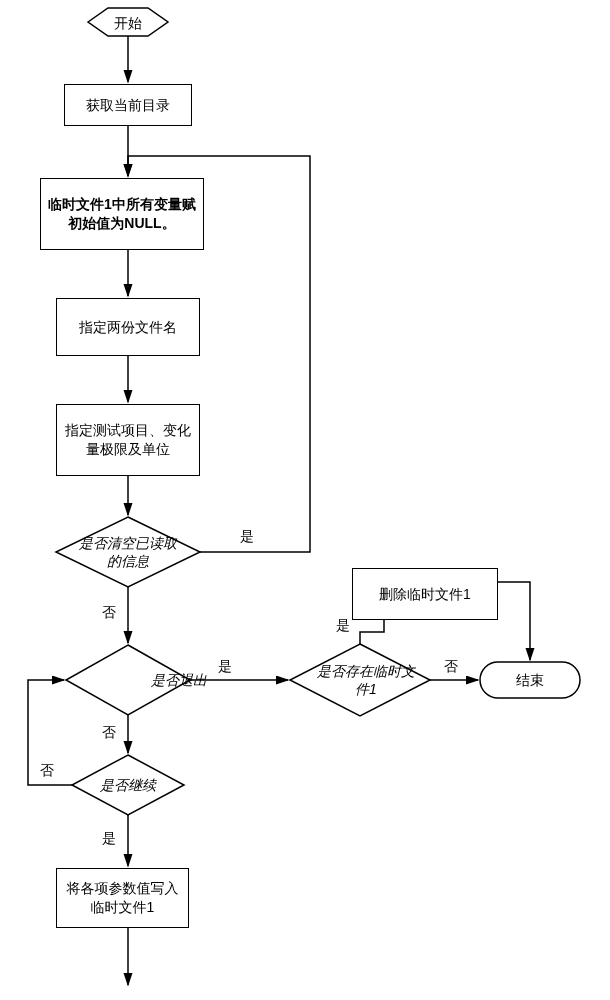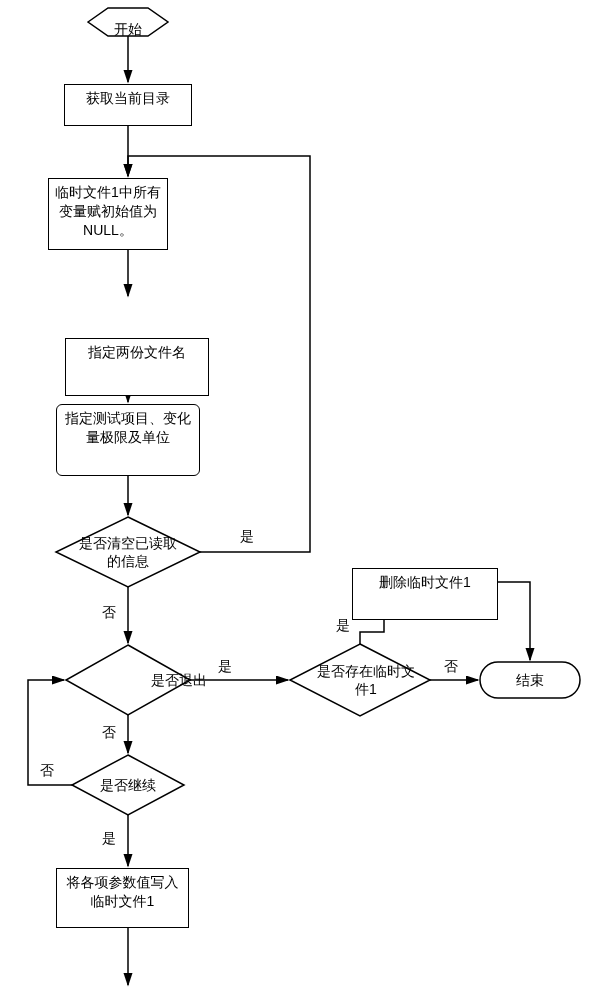--- a/index.html
+++ b/index.html
@@ -13,36 +13,38 @@
     font-size: 14px;
     color: #000;
     position: relative;
   }
   svg { position: absolute; top: 0; left: 0; }
   .box {
     position: absolute;
     border: 1.5px solid #000;
     background: #fff;
     display: flex;
+    align-items: center;
     justify-content: center;
     text-align: center;
     line-height: 1.35;
     padding: 4px 6px;
   }
   .hex {
     position: absolute;
     display: flex;
     align-items: center;
     justify-content: center;
   }
   .diamond {
     position: absolute;
     display: flex;
     align-items: center;
     justify-content: center;
+    font-style: italic;
   }
   .diamond span, .hex span, .term span {
     position: relative;
     z-index: 2;
     text-align: center;
     line-height: 1.3;
   }
   .term {
     position: absolute;
     display: flex;
@@ -103,37 +105,37 @@
   <polyline points="72,785 28,785 28,680 64,680" fill="none" stroke="#000" stroke-width="1.5" marker-end="url(#arrow)"></polyline>
 
   <polyline points="360,644 360,632 384,632 384,608" fill="none" stroke="#000" stroke-width="1.5" marker-end="url(#arrow)"></polyline>
 
   <line x1="430" y1="680" x2="478" y2="680" stroke="#000" stroke-width="1.5" marker-end="url(#arrow)"></line>
 
   <polyline points="498,582 530,582 530,660" fill="none" stroke="#000" stroke-width="1.5" marker-end="url(#arrow)"></polyline>
 
 </svg>
 
-<div class="hex" style="left:88px; top:8px; width:80px; height:30px;align-items:flex-end;">
+<div class="hex" style="left:88px; top:8px; width:80px; height:30px;">
   <span>开始</span>
 </div>
 
 <div class="box" style="left:64px; top:84px; width:128px; height:42px;">
   <span>获取当前目录</span>
 </div>
 
-<div class="box" style="left:48px; top:178px; width:120px; height:72px;">
+<div class="box" style="left:40px; top:178px; width:164px; height:72px;font-weight:bold;">
   <span>临时文件1中所有变量赋初始值为NULL。</span>
 </div>
 
-<div class="box" style="left:65px; top:298px; width:144px; height:58px;margin-top:40px;">
+<div class="box" style="left:56px; top:298px; width:144px; height:58px;">
   <span>指定两份文件名</span>
 </div>
 
-<div class="box" style="left:56px; top:404px; width:144px; height:72px;border-radius:6px;">
+<div class="box" style="left:56px; top:404px; width:144px; height:72px;">
   <span>指定测试项目、变化量极限及单位</span>
 </div>
 
 <div class="diamond" style="left:56px; top:517px; width:144px; height:70px;">
   <span style="max-width:110px;">是否清空已读取的信息</span>
 </div>
 
 <div class="diamond" style="left:83px; top:645px; width:124px; height:70px;justify-content:flex-end;">
   <span>是否退出</span>
 </div>

